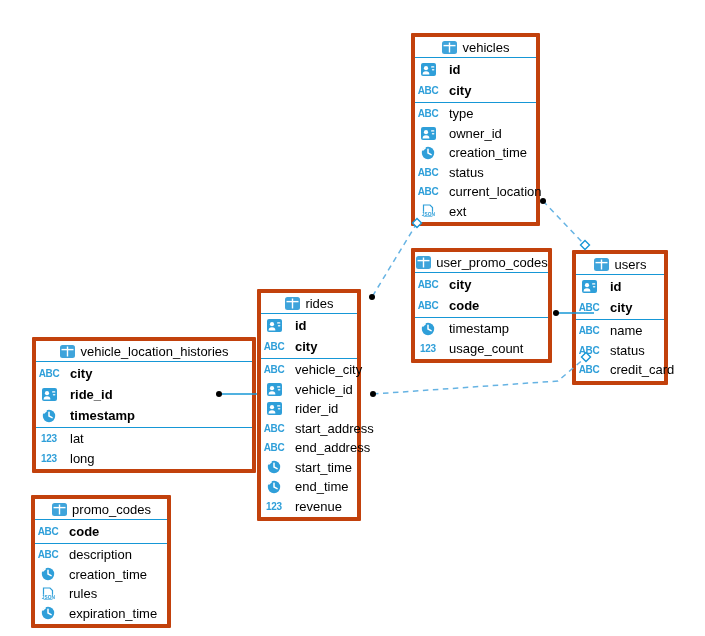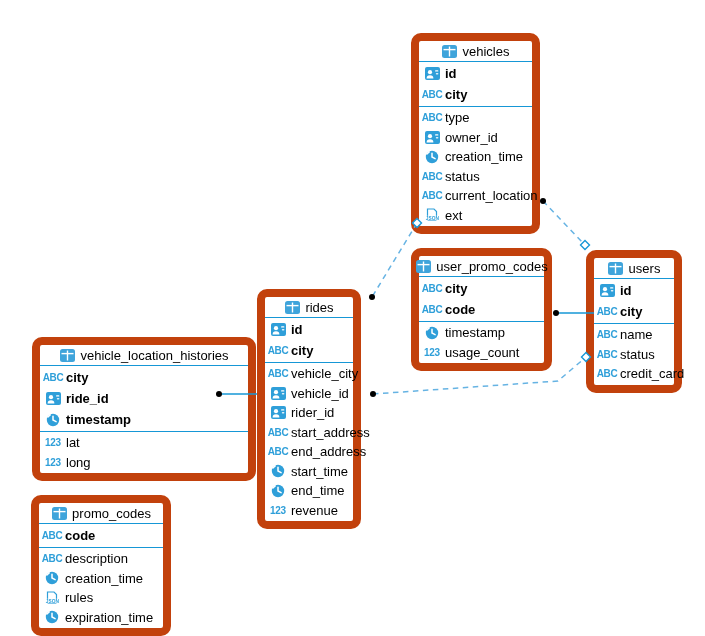--- a/index.html
+++ b/index.html
@@ -1,25 +1,25 @@
 <!DOCTYPE html>
 <html><head>
 <meta charset="utf-8">
 <style>
   html,body{margin:0;padding:0;background:#fff;}
   #canvas{position:relative;width:705px;height:636px;background:#ffffff;overflow:hidden;
           font-family:"Liberation Sans",sans-serif;}
   
-  .tbl{position:absolute;background:#fff;border:8px solid #c2410c;border-radius:10px;
+  .tbl{position:absolute;background:#fff;border:4px solid #c2410c;border-radius:1px;
        box-sizing:border-box;z-index:2;}
   .tbl-header{height:20px;display:flex;align-items:center;justify-content:center;gap:5px;
        border-bottom:1.5px solid #1697d6;font-size:13px;color:#000;white-space:nowrap;}
   .sec-pk{border-bottom:1.5px solid #1697d6;padding:1px 0;}
   .sec-body{padding:1px 0;}
-  .row{display:flex;align-items:center;gap:5px;padding:0 5px;height:19.5px;font-size:13px;
+  .row{display:flex;align-items:center;gap:13px;padding:0 5px;height:19.5px;font-size:13px;
        color:#000;white-space:nowrap;}
   .sec-pk .row{height:21px;font-weight:bold;}
   .f-icon{width:16px;min-width:16px;display:flex;justify-content:center;align-items:center;}
   .txt-icon{font-size:10px;font-weight:bold;color:#2f9fd9;letter-spacing:-0.3px;
        font-family:"Liberation Sans",sans-serif;}
   
   #wires{position:absolute;left:0;top:0;z-index:3;pointer-events:none;}
   #wires .dash{stroke:#66b3e3;stroke-width:1.5;fill:none;stroke-dasharray:5.5 4.5;}
   #wires .solid{stroke:#1697d6;stroke-width:1.5;fill:none;}
   #wires .dot{fill:#000000;}
@@ -151,21 +151,21 @@
             <span>timestamp</span>
           </div>
           <div class="row">
             <span class="f-icon">
               <span class="txt-icon">123</span>
             </span>
             <span>usage_count</span>
           </div>
         </div>
       </div>
-      <div class="tbl" style="left: 586px; top: 250px; width: 96px;">
+      <div class="tbl" style="left: 572px; top: 250px; width: 96px;">
         <div class="tbl-header">
           <span class="f-icon">
             <svg width="15" height="13" viewBox="0 0 15 13">
               <rect x="0" y="0" width="15" height="13" rx="2.5" fill="#3fa4db"></rect>
               <line x1="1.5" y1="4.6" x2="13.5" y2="4.6" stroke="#fff" stroke-width="1.4"></line>
               <line x1="7.5" y1="1.5" x2="7.5" y2="11.5" stroke="#fff" stroke-width="1.4"></line>
             </svg>
           </span>
           <span>users</span>
         </div>

